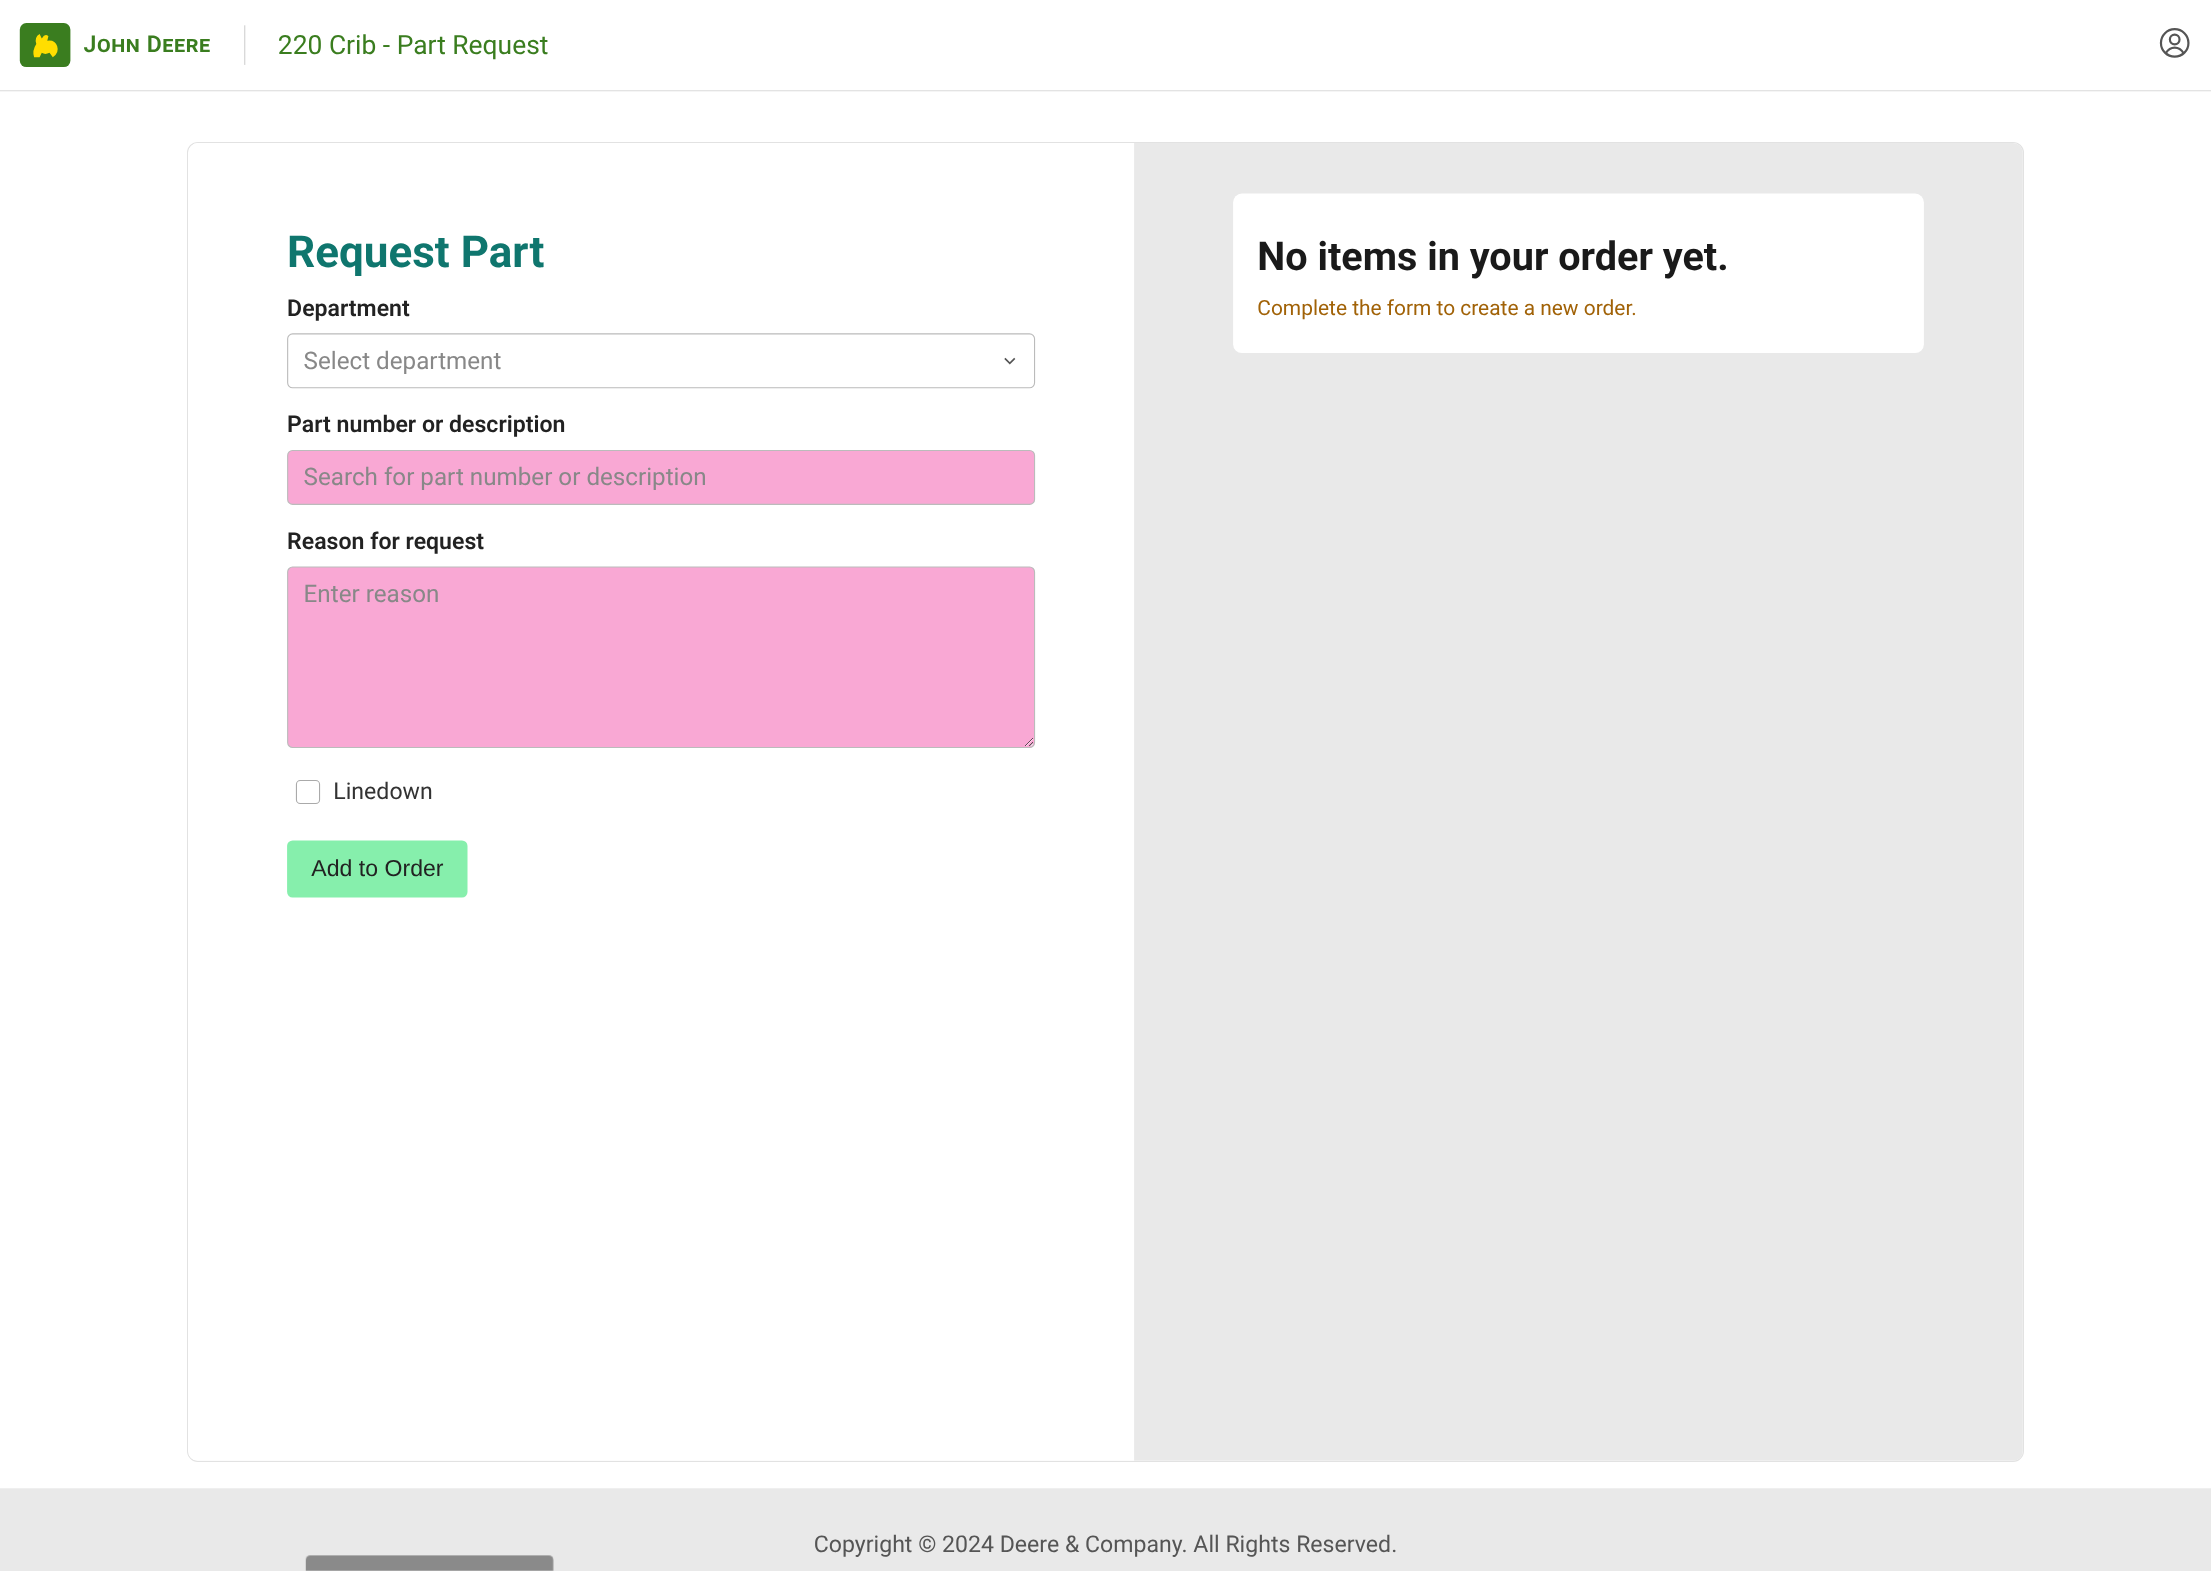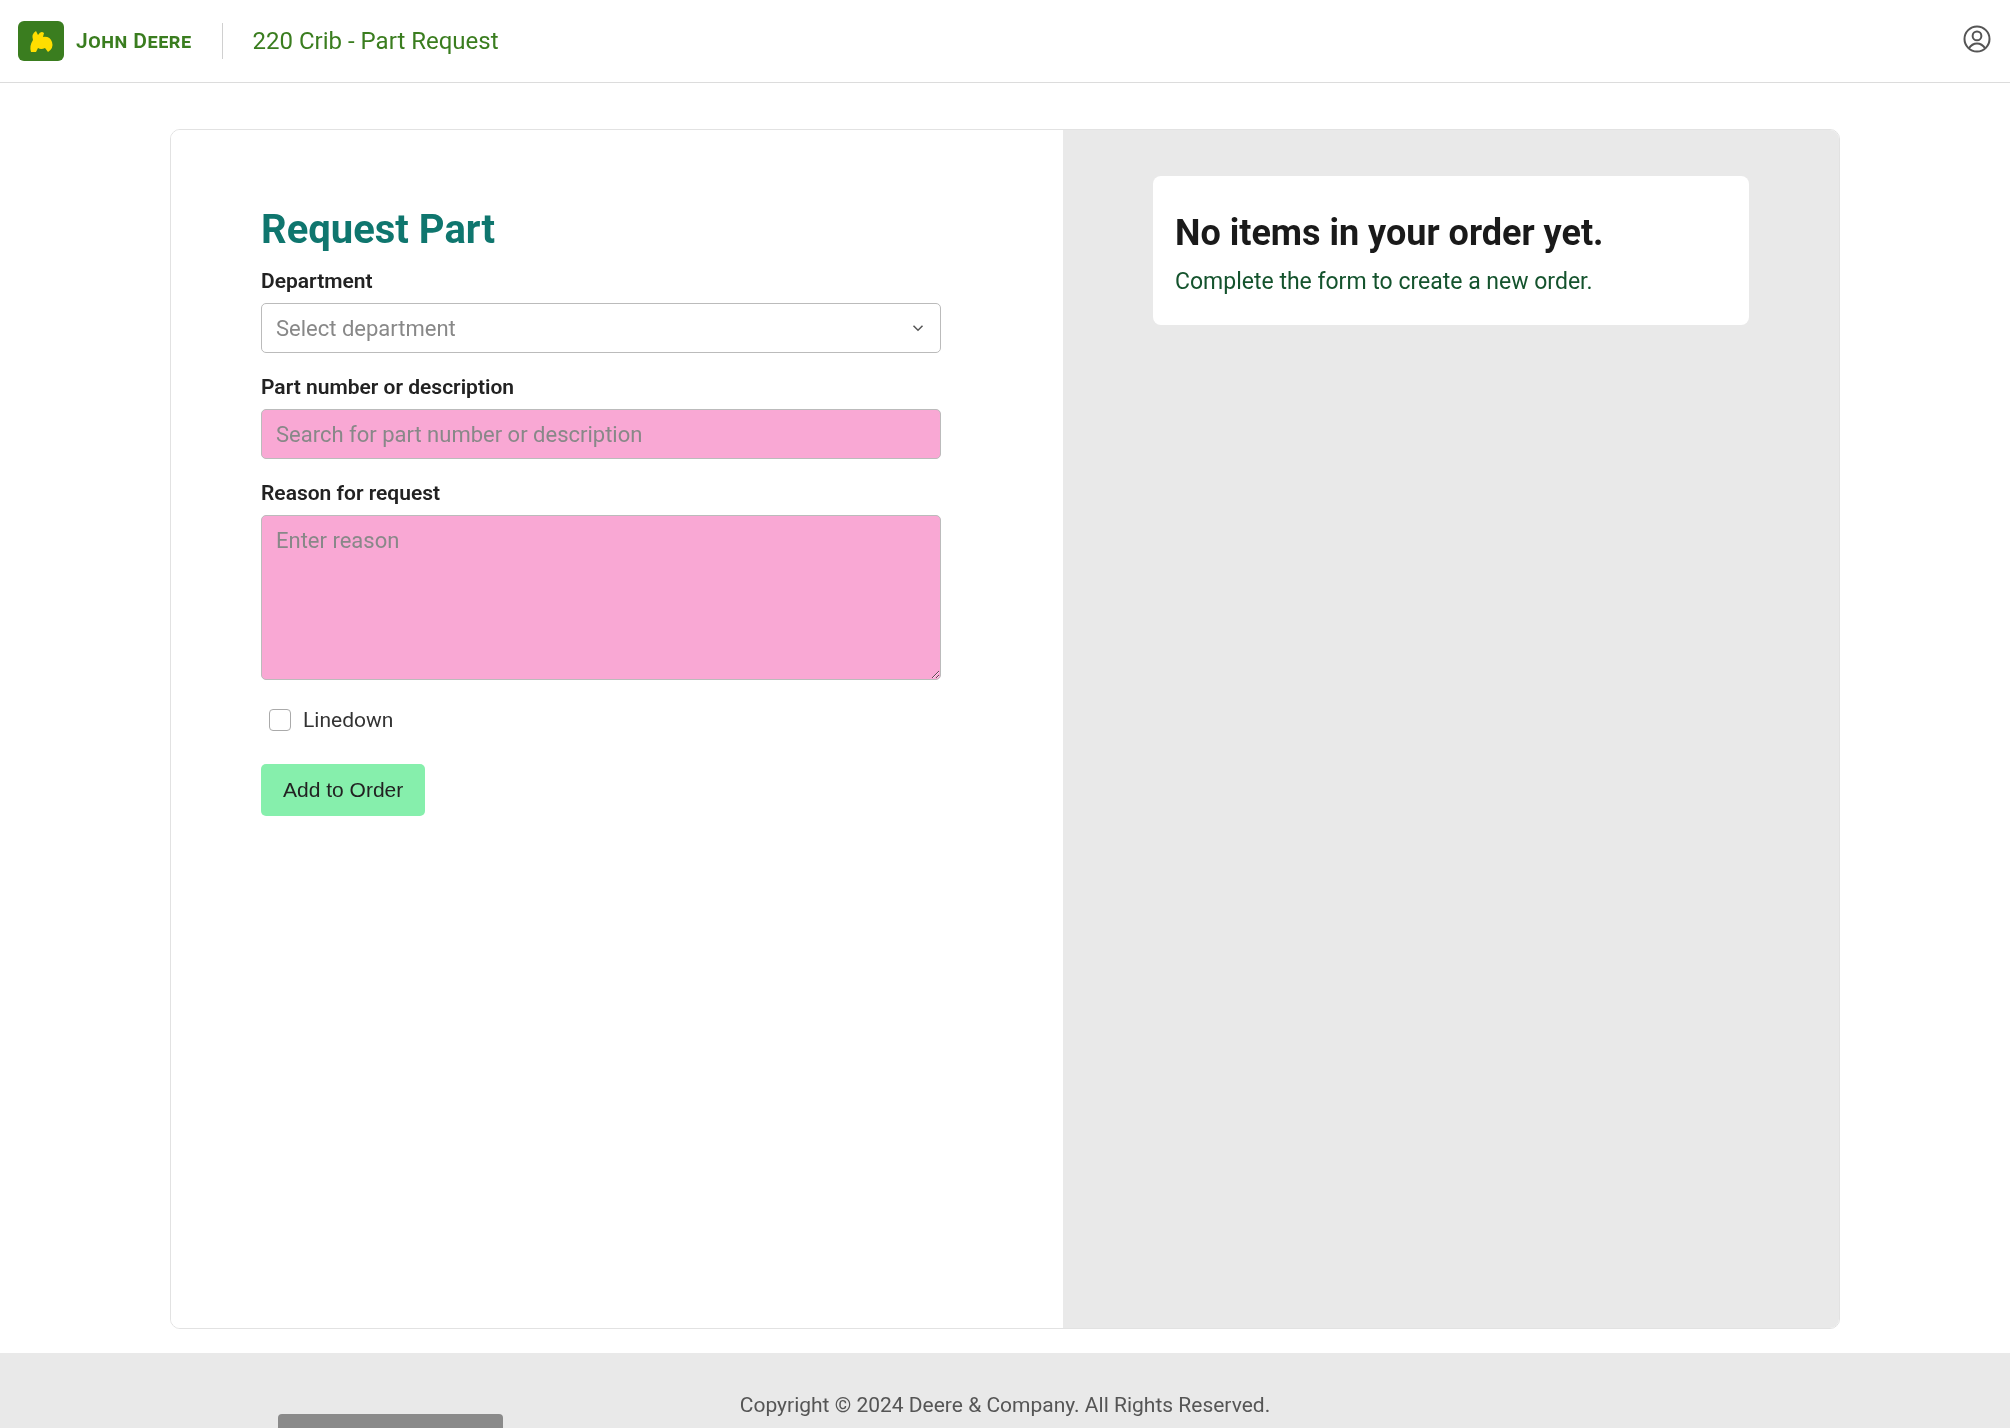--- a/index.html
+++ b/index.html
@@ -75,21 +75,20 @@
     }
     .left-panel {
       width: 860px;
       padding: 76px 90px 40px 90px;
       background: #fff;
     }
     .right-panel {
       flex: 1;
       background: #e9e9e9;
       padding: 46px 90px;
-      margin-left: 32px;
     }
     .form-title {
       font-size: 40px;
       font-weight: 700;
       color: #0f766e;
       margin-bottom: 16px;
     }
     .form-group {
       margin-bottom: 22px;
     }
@@ -174,22 +173,22 @@
       border-radius: 8px;
       padding: 36px 22px 30px 22px;
     }
     .empty-title {
       font-size: 36px;
       font-weight: 700;
       color: #1a1a1a;
       margin-bottom: 14px;
     }
     .empty-sub {
-      font-size: 23px;
-      color: #14532d;
+      font-size: 19px;
+      color: #a16207;
     }
     .footer {
       background: #e9e9e9;
       padding: 40px 0 50px;
       text-align: center;
       margin-top: 24px;
     }
     .footer-text {
       font-size: 21px;
       color: #555;

